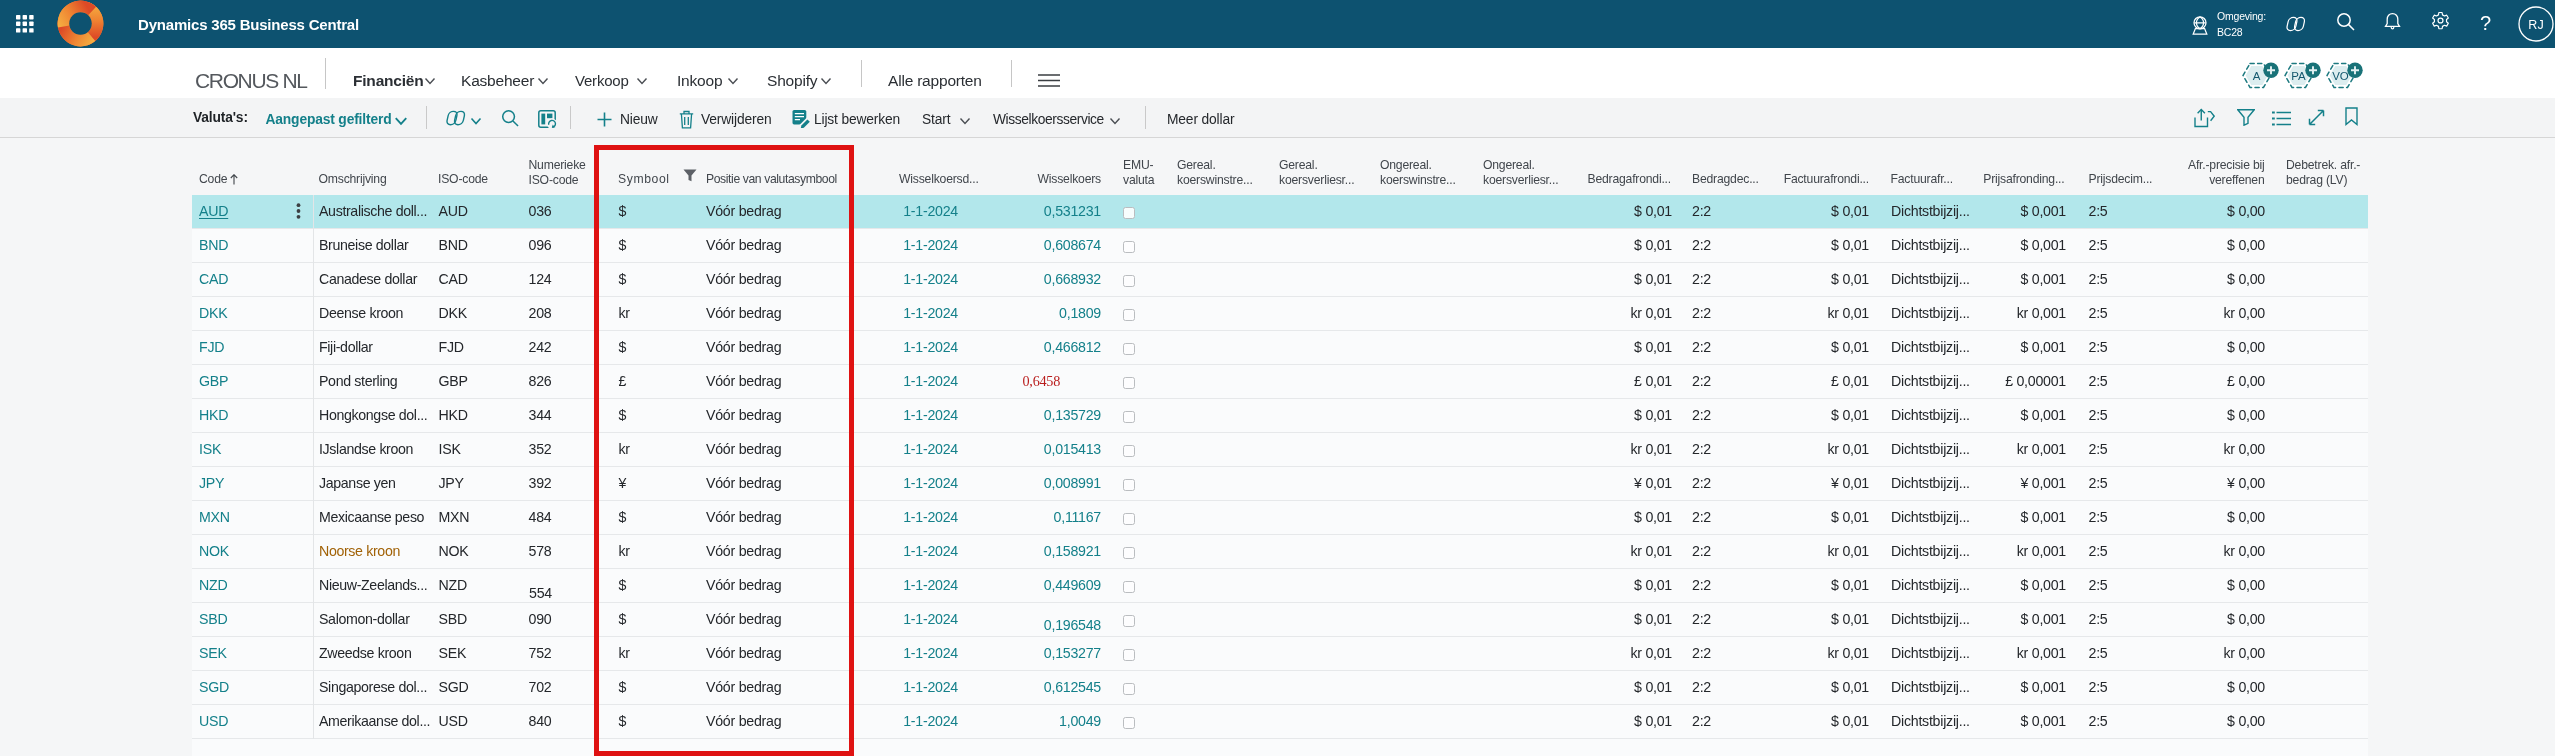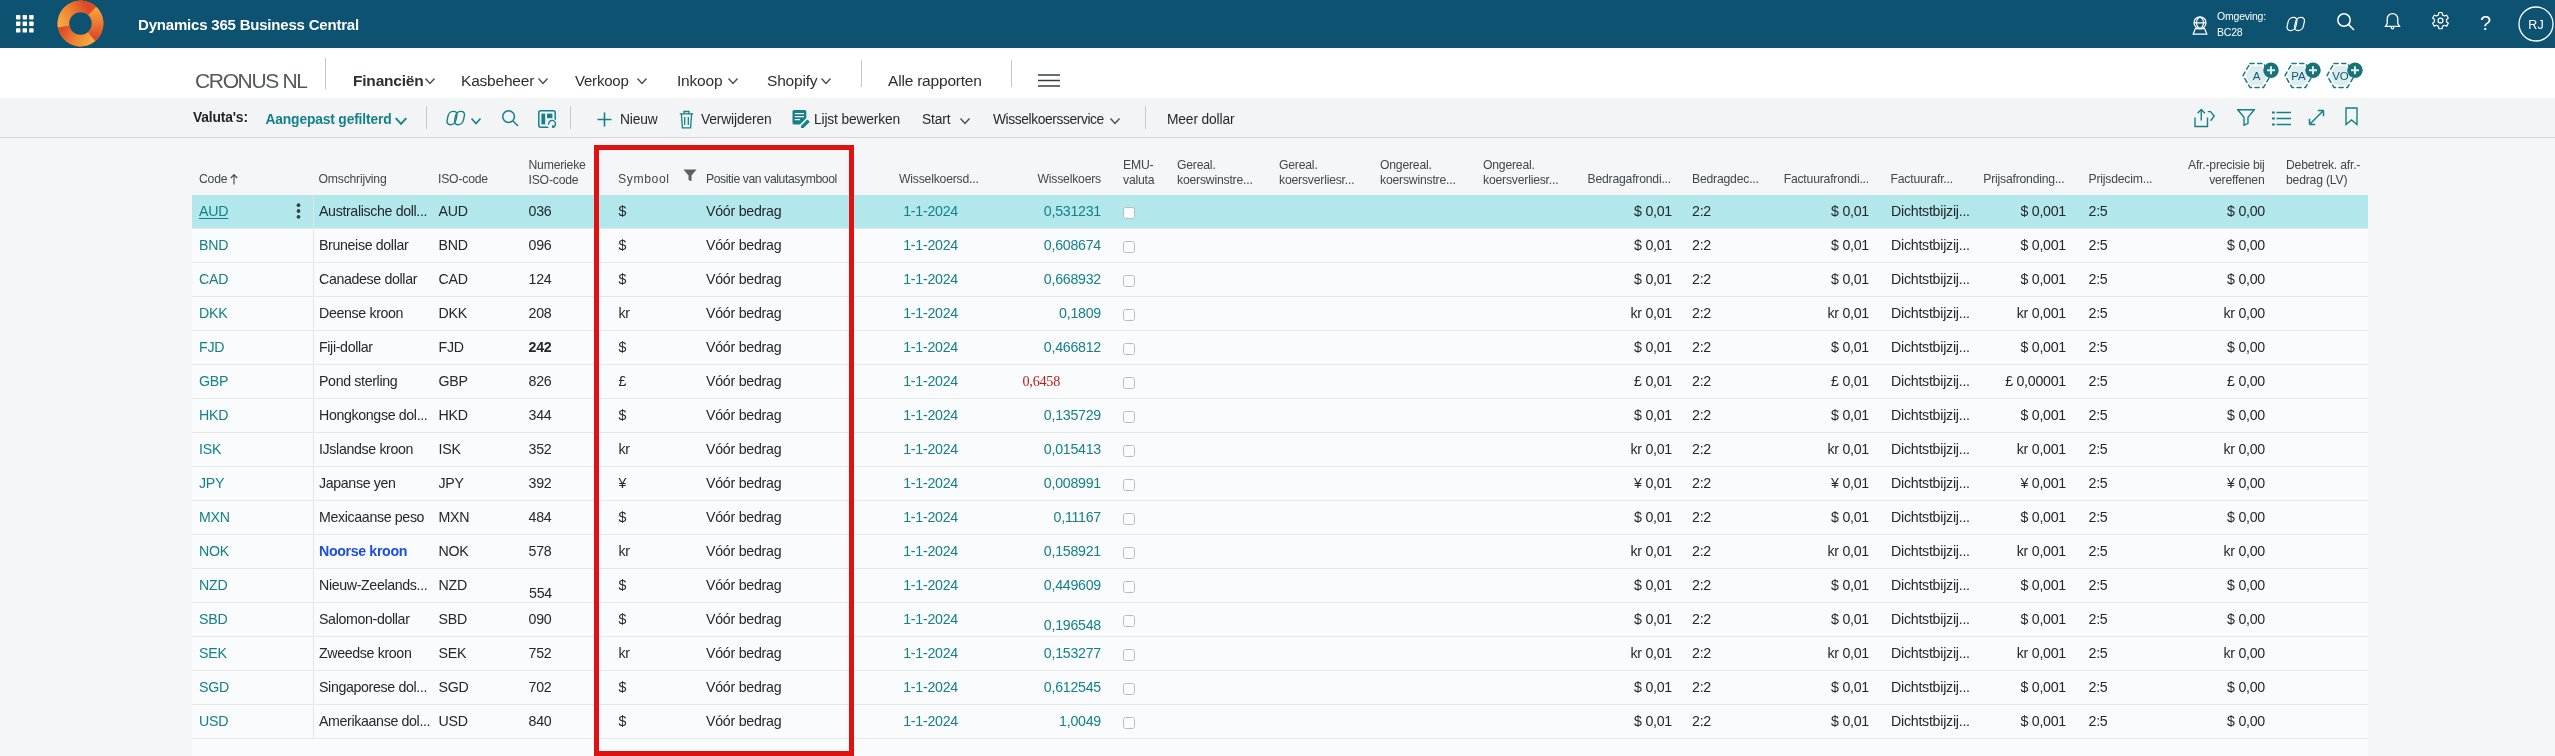--- a/index.html
+++ b/index.html
@@ -284,21 +284,21 @@
 <div style="position:absolute;left:1692px;top:304.5px;font-size:14.2px;font-weight:400;color:#24272b;letter-spacing:-0.25px;white-space:nowrap;line-height:normal;">2:2</div>
 <div style="position:absolute;right:686px;top:304.5px;font-size:14.2px;font-weight:400;color:#24272b;letter-spacing:-0.25px;white-space:nowrap;line-height:normal;">kr 0,01</div>
 <div style="position:absolute;left:1891px;top:304.5px;font-size:14.2px;font-weight:400;color:#24272b;letter-spacing:-0.25px;white-space:nowrap;line-height:normal;">Dichtstbijzij...</div>
 <div style="position:absolute;right:489px;top:304.5px;font-size:14.2px;font-weight:400;color:#24272b;letter-spacing:-0.25px;white-space:nowrap;line-height:normal;">kr 0,001</div>
 <div style="position:absolute;left:2088.5px;top:304.5px;font-size:14.2px;font-weight:400;color:#24272b;letter-spacing:-0.25px;white-space:nowrap;line-height:normal;">2:5</div>
 <div style="position:absolute;right:290px;top:304.5px;font-size:14.2px;font-weight:400;color:#24272b;letter-spacing:-0.25px;white-space:nowrap;line-height:normal;">kr 0,00</div>
 <div class="abs" style="left:192px;top:330.5px;width:2176px;height:34.0px;background:#fafbfc;border-bottom:1px solid #e6e8ea;box-sizing:border-box;"></div>
 <div style="position:absolute;left:199px;top:338.5px;font-size:14.2px;font-weight:400;color:#14808a;letter-spacing:-0.25px;white-space:nowrap;line-height:normal;">FJD</div>
 <div style="position:absolute;left:319px;top:338.5px;font-size:14.2px;font-weight:400;color:#24272b;letter-spacing:-0.35px;white-space:nowrap;line-height:normal;">Fiji-dollar</div>
 <div style="position:absolute;left:438.5px;top:338.5px;font-size:14.2px;font-weight:400;color:#24272b;letter-spacing:-0.25px;white-space:nowrap;line-height:normal;">FJD</div>
-<div style="position:absolute;left:528.5px;top:338.5px;font-size:14.2px;font-weight:700;color:#24272b;letter-spacing:-0.25px;white-space:nowrap;line-height:normal;text-align:center;">242</div>
+<div style="position:absolute;left:528.5px;top:338.5px;font-size:14.2px;font-weight:400;color:#24272b;letter-spacing:-0.25px;white-space:nowrap;line-height:normal;text-align:center;">242</div>
 <div style="position:absolute;left:618.5px;top:338.5px;font-size:14.2px;font-weight:400;color:#24272b;letter-spacing:-0.25px;white-space:nowrap;line-height:normal;">$</div>
 <div style="position:absolute;left:706px;top:338.5px;font-size:14.2px;font-weight:400;color:#24272b;letter-spacing:-0.25px;white-space:nowrap;line-height:normal;">Vóór bedrag</div>
 <div style="position:absolute;right:1597px;top:338.5px;font-size:14.2px;font-weight:400;color:#14808a;letter-spacing:-0.25px;white-space:nowrap;line-height:normal;">1-1-2024</div>
 <div style="position:absolute;right:1454px;top:338.5px;font-size:14.2px;font-weight:400;color:#14808a;letter-spacing:-0.25px;white-space:nowrap;line-height:normal;">0,466812</div>
 <div class="abs" style="left:1123px;top:343.0px;width:12px;height:12px;background:#fdfdfe;border:1px solid #babdc0;border-radius:2.5px;box-sizing:border-box;"></div>
 <div style="position:absolute;right:883px;top:338.5px;font-size:14.2px;font-weight:400;color:#24272b;letter-spacing:-0.25px;white-space:nowrap;line-height:normal;">$ 0,01</div>
 <div style="position:absolute;left:1692px;top:338.5px;font-size:14.2px;font-weight:400;color:#24272b;letter-spacing:-0.25px;white-space:nowrap;line-height:normal;">2:2</div>
 <div style="position:absolute;right:686px;top:338.5px;font-size:14.2px;font-weight:400;color:#24272b;letter-spacing:-0.25px;white-space:nowrap;line-height:normal;">$ 0,01</div>
 <div style="position:absolute;left:1891px;top:338.5px;font-size:14.2px;font-weight:400;color:#24272b;letter-spacing:-0.25px;white-space:nowrap;line-height:normal;">Dichtstbijzij...</div>
 <div style="position:absolute;right:489px;top:338.5px;font-size:14.2px;font-weight:400;color:#24272b;letter-spacing:-0.25px;white-space:nowrap;line-height:normal;">$ 0,001</div>
@@ -384,21 +384,21 @@
 <div class="abs" style="left:1123px;top:513.0px;width:12px;height:12px;background:#fdfdfe;border:1px solid #babdc0;border-radius:2.5px;box-sizing:border-box;"></div>
 <div style="position:absolute;right:883px;top:508.5px;font-size:14.2px;font-weight:400;color:#24272b;letter-spacing:-0.25px;white-space:nowrap;line-height:normal;">$ 0,01</div>
 <div style="position:absolute;left:1692px;top:508.5px;font-size:14.2px;font-weight:400;color:#24272b;letter-spacing:-0.25px;white-space:nowrap;line-height:normal;">2:2</div>
 <div style="position:absolute;right:686px;top:508.5px;font-size:14.2px;font-weight:400;color:#24272b;letter-spacing:-0.25px;white-space:nowrap;line-height:normal;">$ 0,01</div>
 <div style="position:absolute;left:1891px;top:508.5px;font-size:14.2px;font-weight:400;color:#24272b;letter-spacing:-0.25px;white-space:nowrap;line-height:normal;">Dichtstbijzij...</div>
 <div style="position:absolute;right:489px;top:508.5px;font-size:14.2px;font-weight:400;color:#24272b;letter-spacing:-0.25px;white-space:nowrap;line-height:normal;">$ 0,001</div>
 <div style="position:absolute;left:2088.5px;top:508.5px;font-size:14.2px;font-weight:400;color:#24272b;letter-spacing:-0.25px;white-space:nowrap;line-height:normal;">2:5</div>
 <div style="position:absolute;right:290px;top:508.5px;font-size:14.2px;font-weight:400;color:#24272b;letter-spacing:-0.25px;white-space:nowrap;line-height:normal;">$ 0,00</div>
 <div class="abs" style="left:192px;top:534.5px;width:2176px;height:34.0px;background:#fafbfc;border-bottom:1px solid #e6e8ea;box-sizing:border-box;"></div>
 <div style="position:absolute;left:199px;top:542.5px;font-size:14.2px;font-weight:400;color:#14808a;letter-spacing:-0.25px;white-space:nowrap;line-height:normal;">NOK</div>
-<div style="position:absolute;left:319px;top:542.5px;font-size:14.2px;font-weight:700;color:#1d4ed8;letter-spacing:-0.35px;white-space:nowrap;line-height:normal;text-align:right;">Noorse kroon</div>
+<div style="position:absolute;left:319px;top:542.5px;font-size:14.2px;font-weight:400;color:#a16207;letter-spacing:-0.35px;white-space:nowrap;line-height:normal;text-align:right;">Noorse kroon</div>
 <div style="position:absolute;left:438.5px;top:542.5px;font-size:14.2px;font-weight:400;color:#24272b;letter-spacing:-0.25px;white-space:nowrap;line-height:normal;">NOK</div>
 <div style="position:absolute;left:528.5px;top:542.5px;font-size:14.2px;font-weight:400;color:#24272b;letter-spacing:-0.25px;white-space:nowrap;line-height:normal;">578</div>
 <div style="position:absolute;left:618.5px;top:542.5px;font-size:14.2px;font-weight:400;color:#24272b;letter-spacing:-0.25px;white-space:nowrap;line-height:normal;">kr</div>
 <div style="position:absolute;left:706px;top:542.5px;font-size:14.2px;font-weight:400;color:#24272b;letter-spacing:-0.25px;white-space:nowrap;line-height:normal;">Vóór bedrag</div>
 <div style="position:absolute;right:1597px;top:542.5px;font-size:14.2px;font-weight:400;color:#14808a;letter-spacing:-0.25px;white-space:nowrap;line-height:normal;">1-1-2024</div>
 <div style="position:absolute;right:1454px;top:542.5px;font-size:14.2px;font-weight:400;color:#14808a;letter-spacing:-0.25px;white-space:nowrap;line-height:normal;">0,158921</div>
 <div class="abs" style="left:1123px;top:547.0px;width:12px;height:12px;background:#fdfdfe;border:1px solid #babdc0;border-radius:2.5px;box-sizing:border-box;"></div>
 <div style="position:absolute;right:883px;top:542.5px;font-size:14.2px;font-weight:400;color:#24272b;letter-spacing:-0.25px;white-space:nowrap;line-height:normal;">kr 0,01</div>
 <div style="position:absolute;left:1692px;top:542.5px;font-size:14.2px;font-weight:400;color:#24272b;letter-spacing:-0.25px;white-space:nowrap;line-height:normal;">2:2</div>
 <div style="position:absolute;right:686px;top:542.5px;font-size:14.2px;font-weight:400;color:#24272b;letter-spacing:-0.25px;white-space:nowrap;line-height:normal;">kr 0,01</div>

